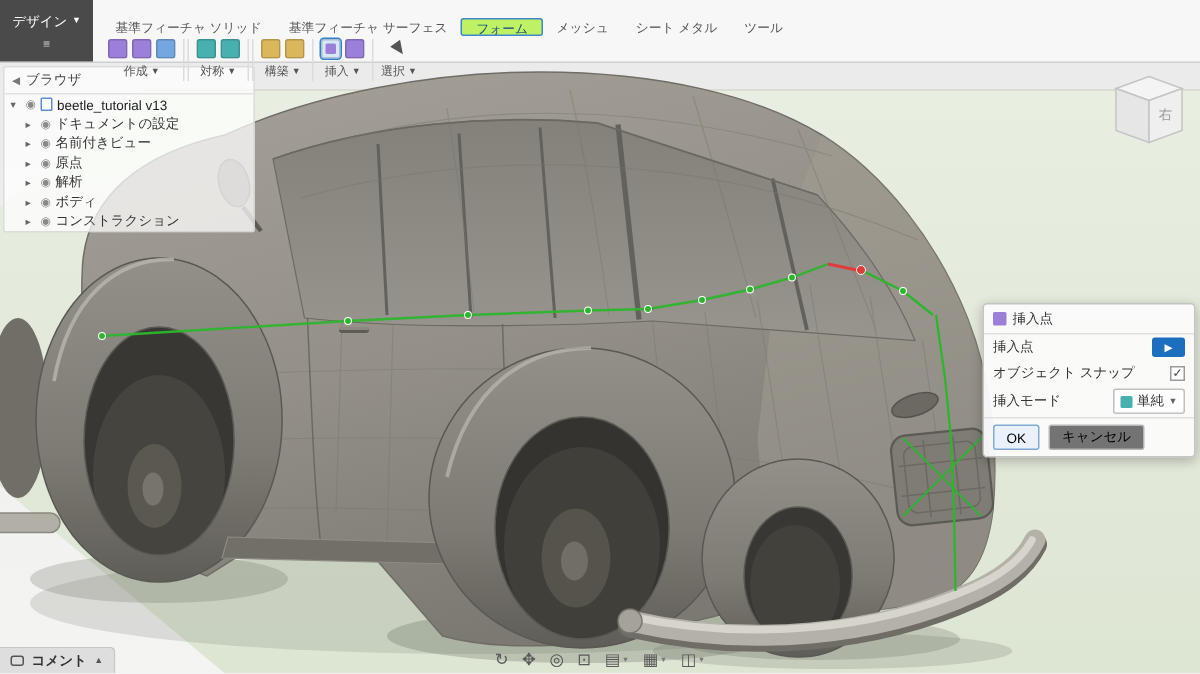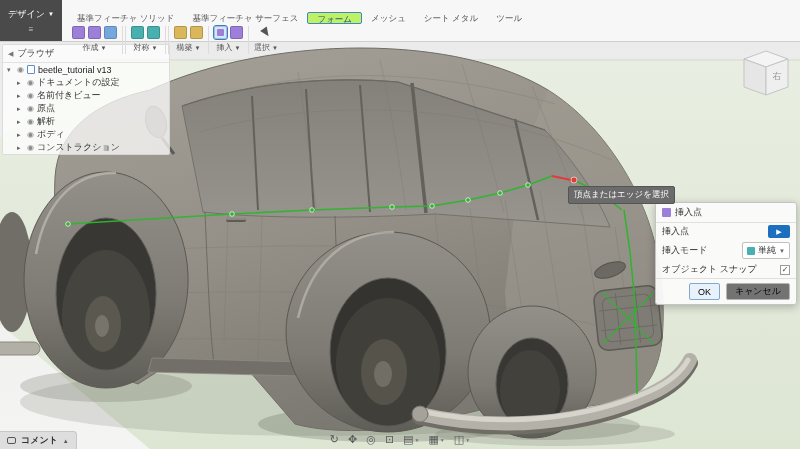--- a/index.html
+++ b/index.html
@@ -50,21 +50,21 @@
   
   .dialog { position:absolute; left:655px; top:160px; width:142px; background:rgba(251,251,251,.95); border:1px solid #c4c4c4; border-radius:3px; box-shadow:0 2px 8px rgba(0,0,0,.25); font-size:9px; color:#333; z-index:20; }
   .dheader { display:flex; align-items:center; gap:4px; padding:3px 6px; border-bottom:1px solid #e0e0e0; }
   .dicon { width:9px; height:9px; background:#9b7fd8; border-radius:1px; }
   .drow { display:flex; align-items:center; justify-content:space-between; padding:2px 6px; }
   .chip { width:22px; height:13px; background:#1c6fbe; border-radius:2px; display:flex; align-items:center; justify-content:center; color:#fff; font-size:7px; cursor:pointer; }
   .dropdown { display:flex; align-items:center; gap:3px; border:1px solid #c0c0c0; background:#fff; border-radius:2px; padding:1px 4px; cursor:pointer; }
   .dd-icon { width:8px; height:8px; background:#49b0b0; border-radius:1px; }
   .dd-caret { font-size:6px; color:#666; }
   .checkbox { width:10px; height:10px; border:1px solid #9a9a9a; background:#fff; display:flex; align-items:center; justify-content:center; font-size:8px; color:#444; cursor:pointer; }
-  .dfooter { display:flex; justify-content:flex-end; gap:6px; padding:4px 6px; border-top:1px solid #e0e0e0; }
+  .dfooter { display:flex; gap:6px; padding:4px 6px; border-top:1px solid #e0e0e0; }
   .btn { border:1px solid #b5b5b5; background:#737373; border-radius:2px; padding:1px 8px; font-size:9px; cursor:pointer; }
   .btn.ok { background:#e9f2fb; border-color:#7fa9d2; }
 
   
   .tooltip { position:absolute; left:568px; top:144px; background:#6b6b6b; border:1px solid #555; color:#fff; font-size:8.5px; padding:2px 5px; border-radius:2px; white-space:nowrap; z-index:25; }
 
   
   .navbar { position:absolute; left:50%; transform:translateX(-50%); bottom:3px; display:flex; gap:9px; align-items:center; color:#5a5a5a; font-size:11px; z-index:10; }
   .nav-item { display:flex; align-items:center; gap:1px; cursor:pointer; }
   .nav-caret { font-size:5px; color:#777; }
@@ -351,47 +351,46 @@
 
     <div class="viewcube">
       <svg width="56" height="56" viewBox="0 0 56 56">
         <polygon points="8,14 30,6 52,14 30,22" fill="#f4f4f4" stroke="#c4c4c4"></polygon>
         <polygon points="8,14 30,22 30,50 8,42" fill="#e6e6e6" stroke="#c4c4c4"></polygon>
         <polygon points="30,22 52,14 52,42 30,50" fill="#efefef" stroke="#c4c4c4"></polygon>
         <text x="41" y="34" font-size="9" fill="#9a9a9a" text-anchor="middle">右</text>
       </svg>
     </div>
 
-    <div class="tooltip">頂点またはエッジを選択</div>
 
     <div class="dialog">
       <div class="dheader">
         <span class="dicon"></span>
         <span>挿入点</span>
       </div>
       <div class="drow">
         <span>挿入点</span>
         <span class="chip">
             <span>▶</span>
+          </span>
+      </div>
+      <div class="drow">
+        <span>オブジェクト スナップ</span>
+        <span class="checkbox">
+            <span>✓</span>
           </span>
       </div>
       <div class="drow">
         <span>挿入モード</span>
         <span class="dropdown">
           <span class="dd-icon"></span>
           <span>単純</span>
           <span class="dd-caret">▼</span>
         </span>
       </div>
-      <div class="drow">
-        <span>オブジェクト スナップ</span>
-        <span class="checkbox">
-            <span>✓</span>
-          </span>
-      </div>
       <div class="dfooter">
         <button class="btn ok">OK</button>
         <button class="btn">キャンセル</button>
       </div>
     </div>
 
     <div class="navbar">
       <span class="nav-item">
           <span>↻</span>
         </span>

